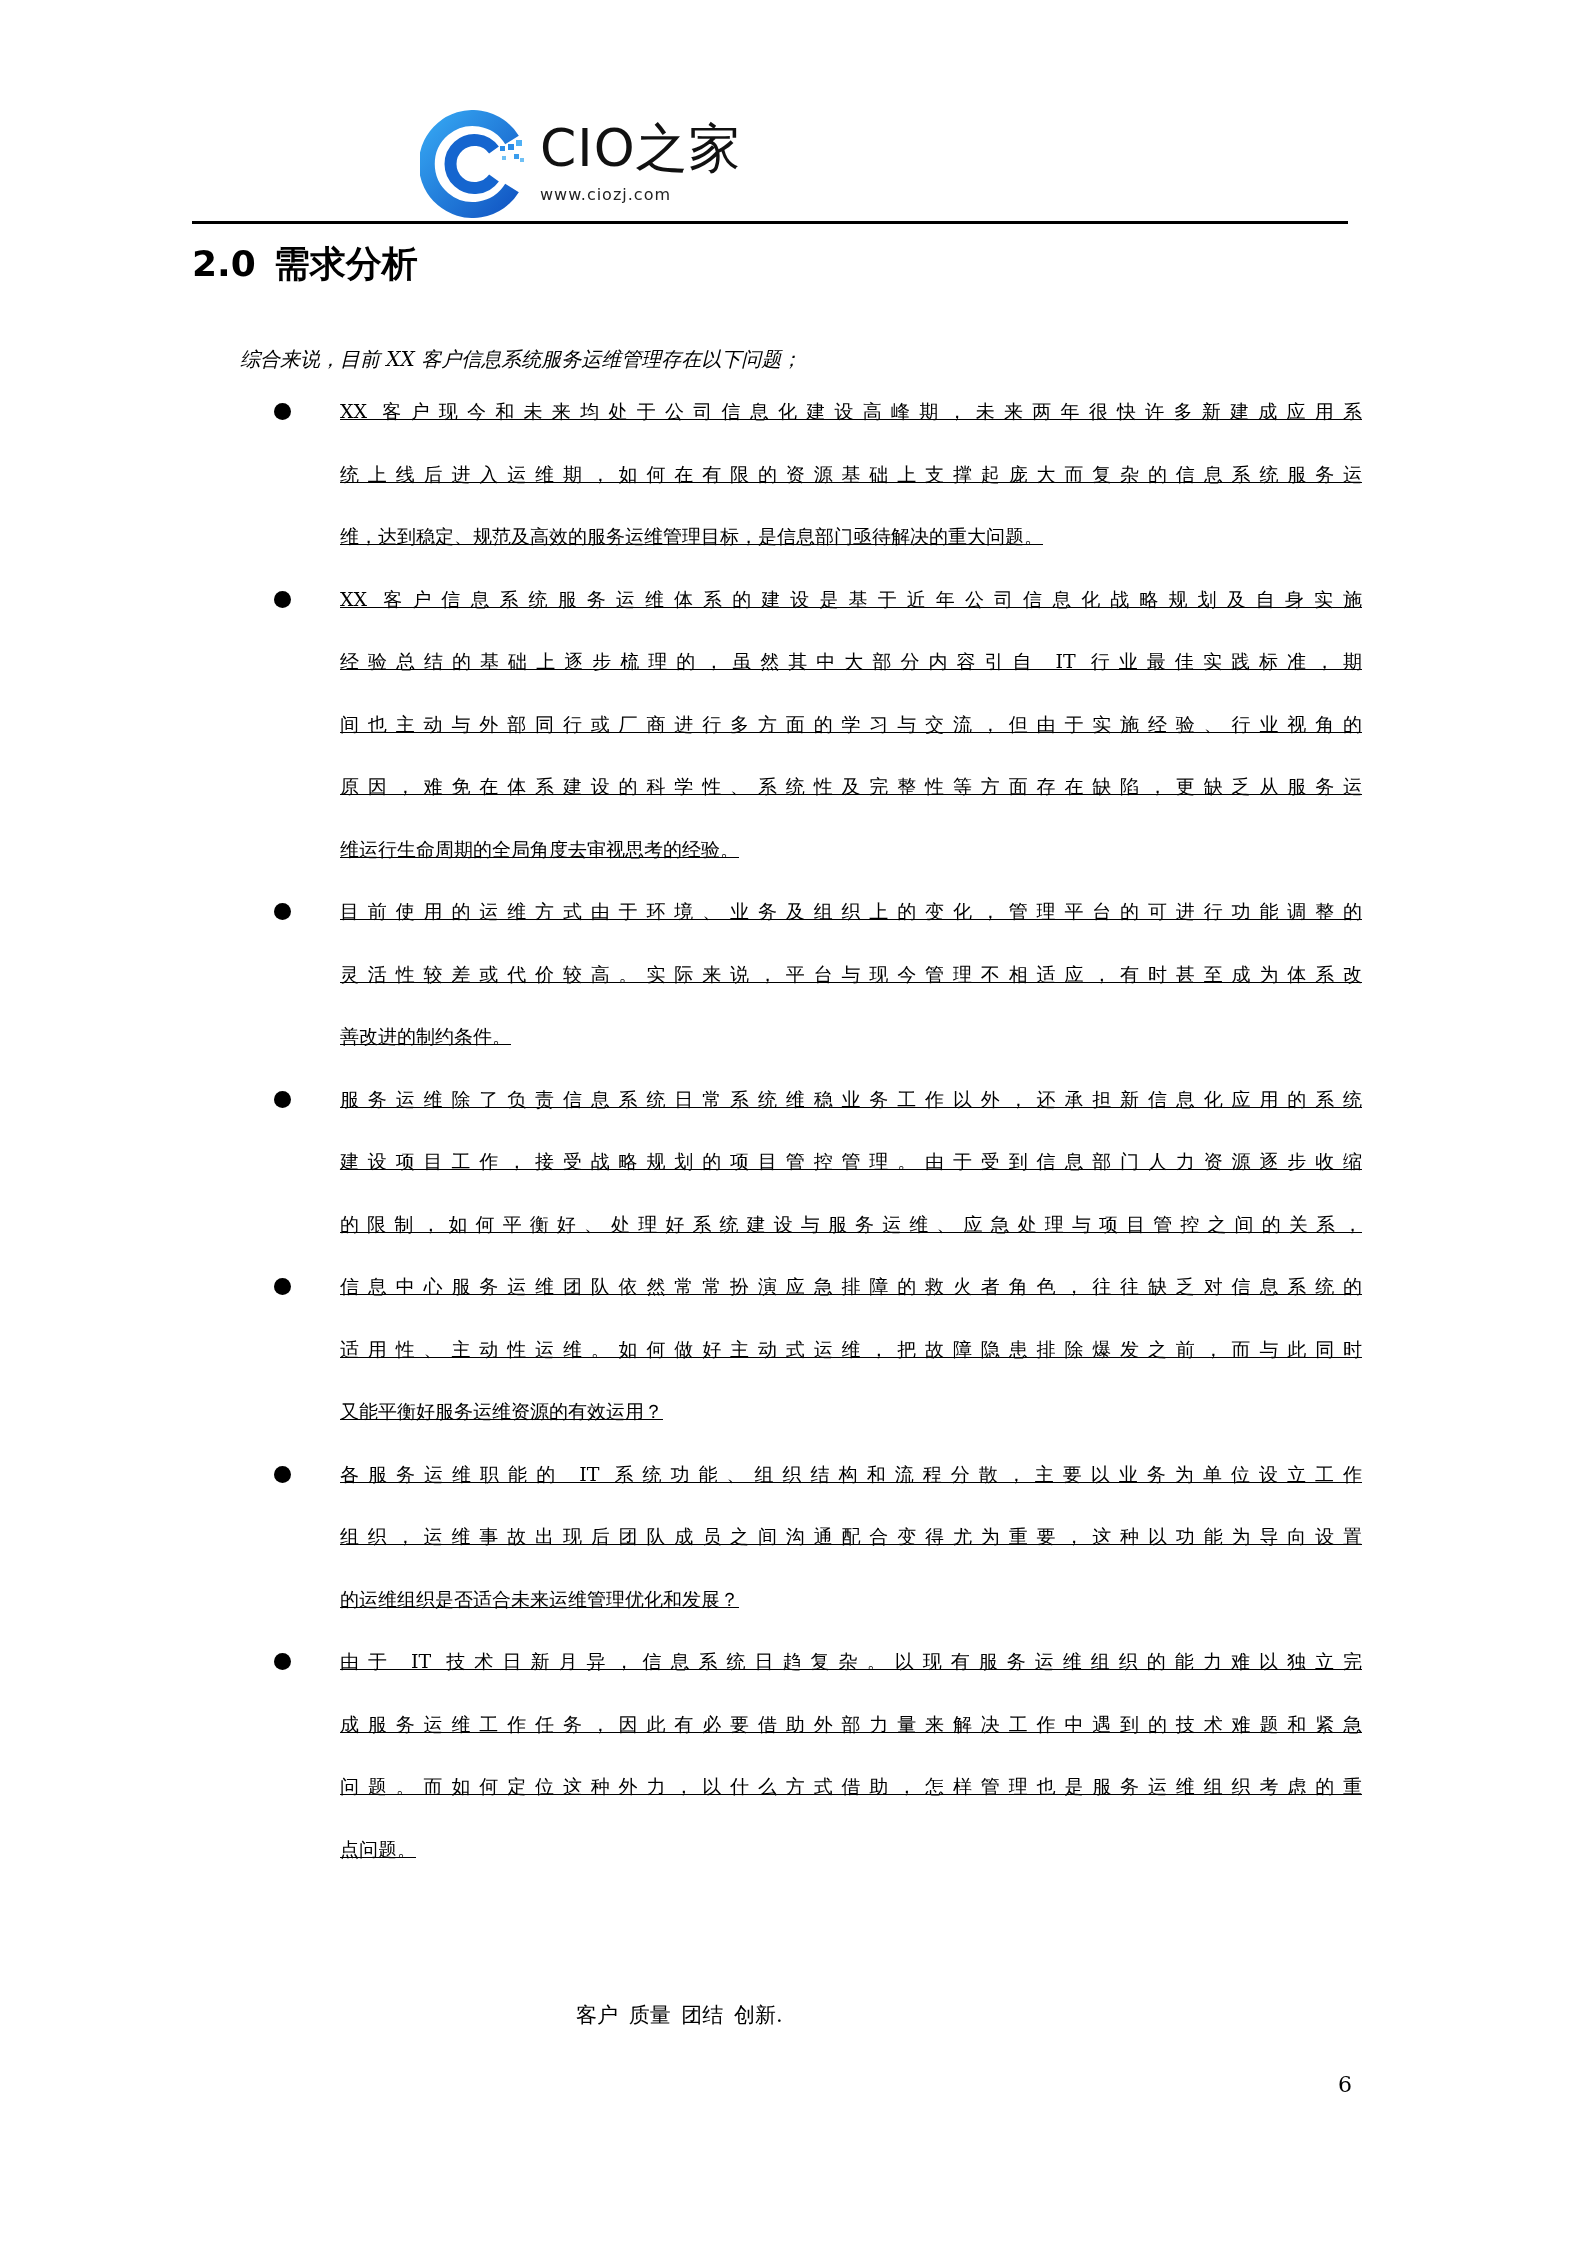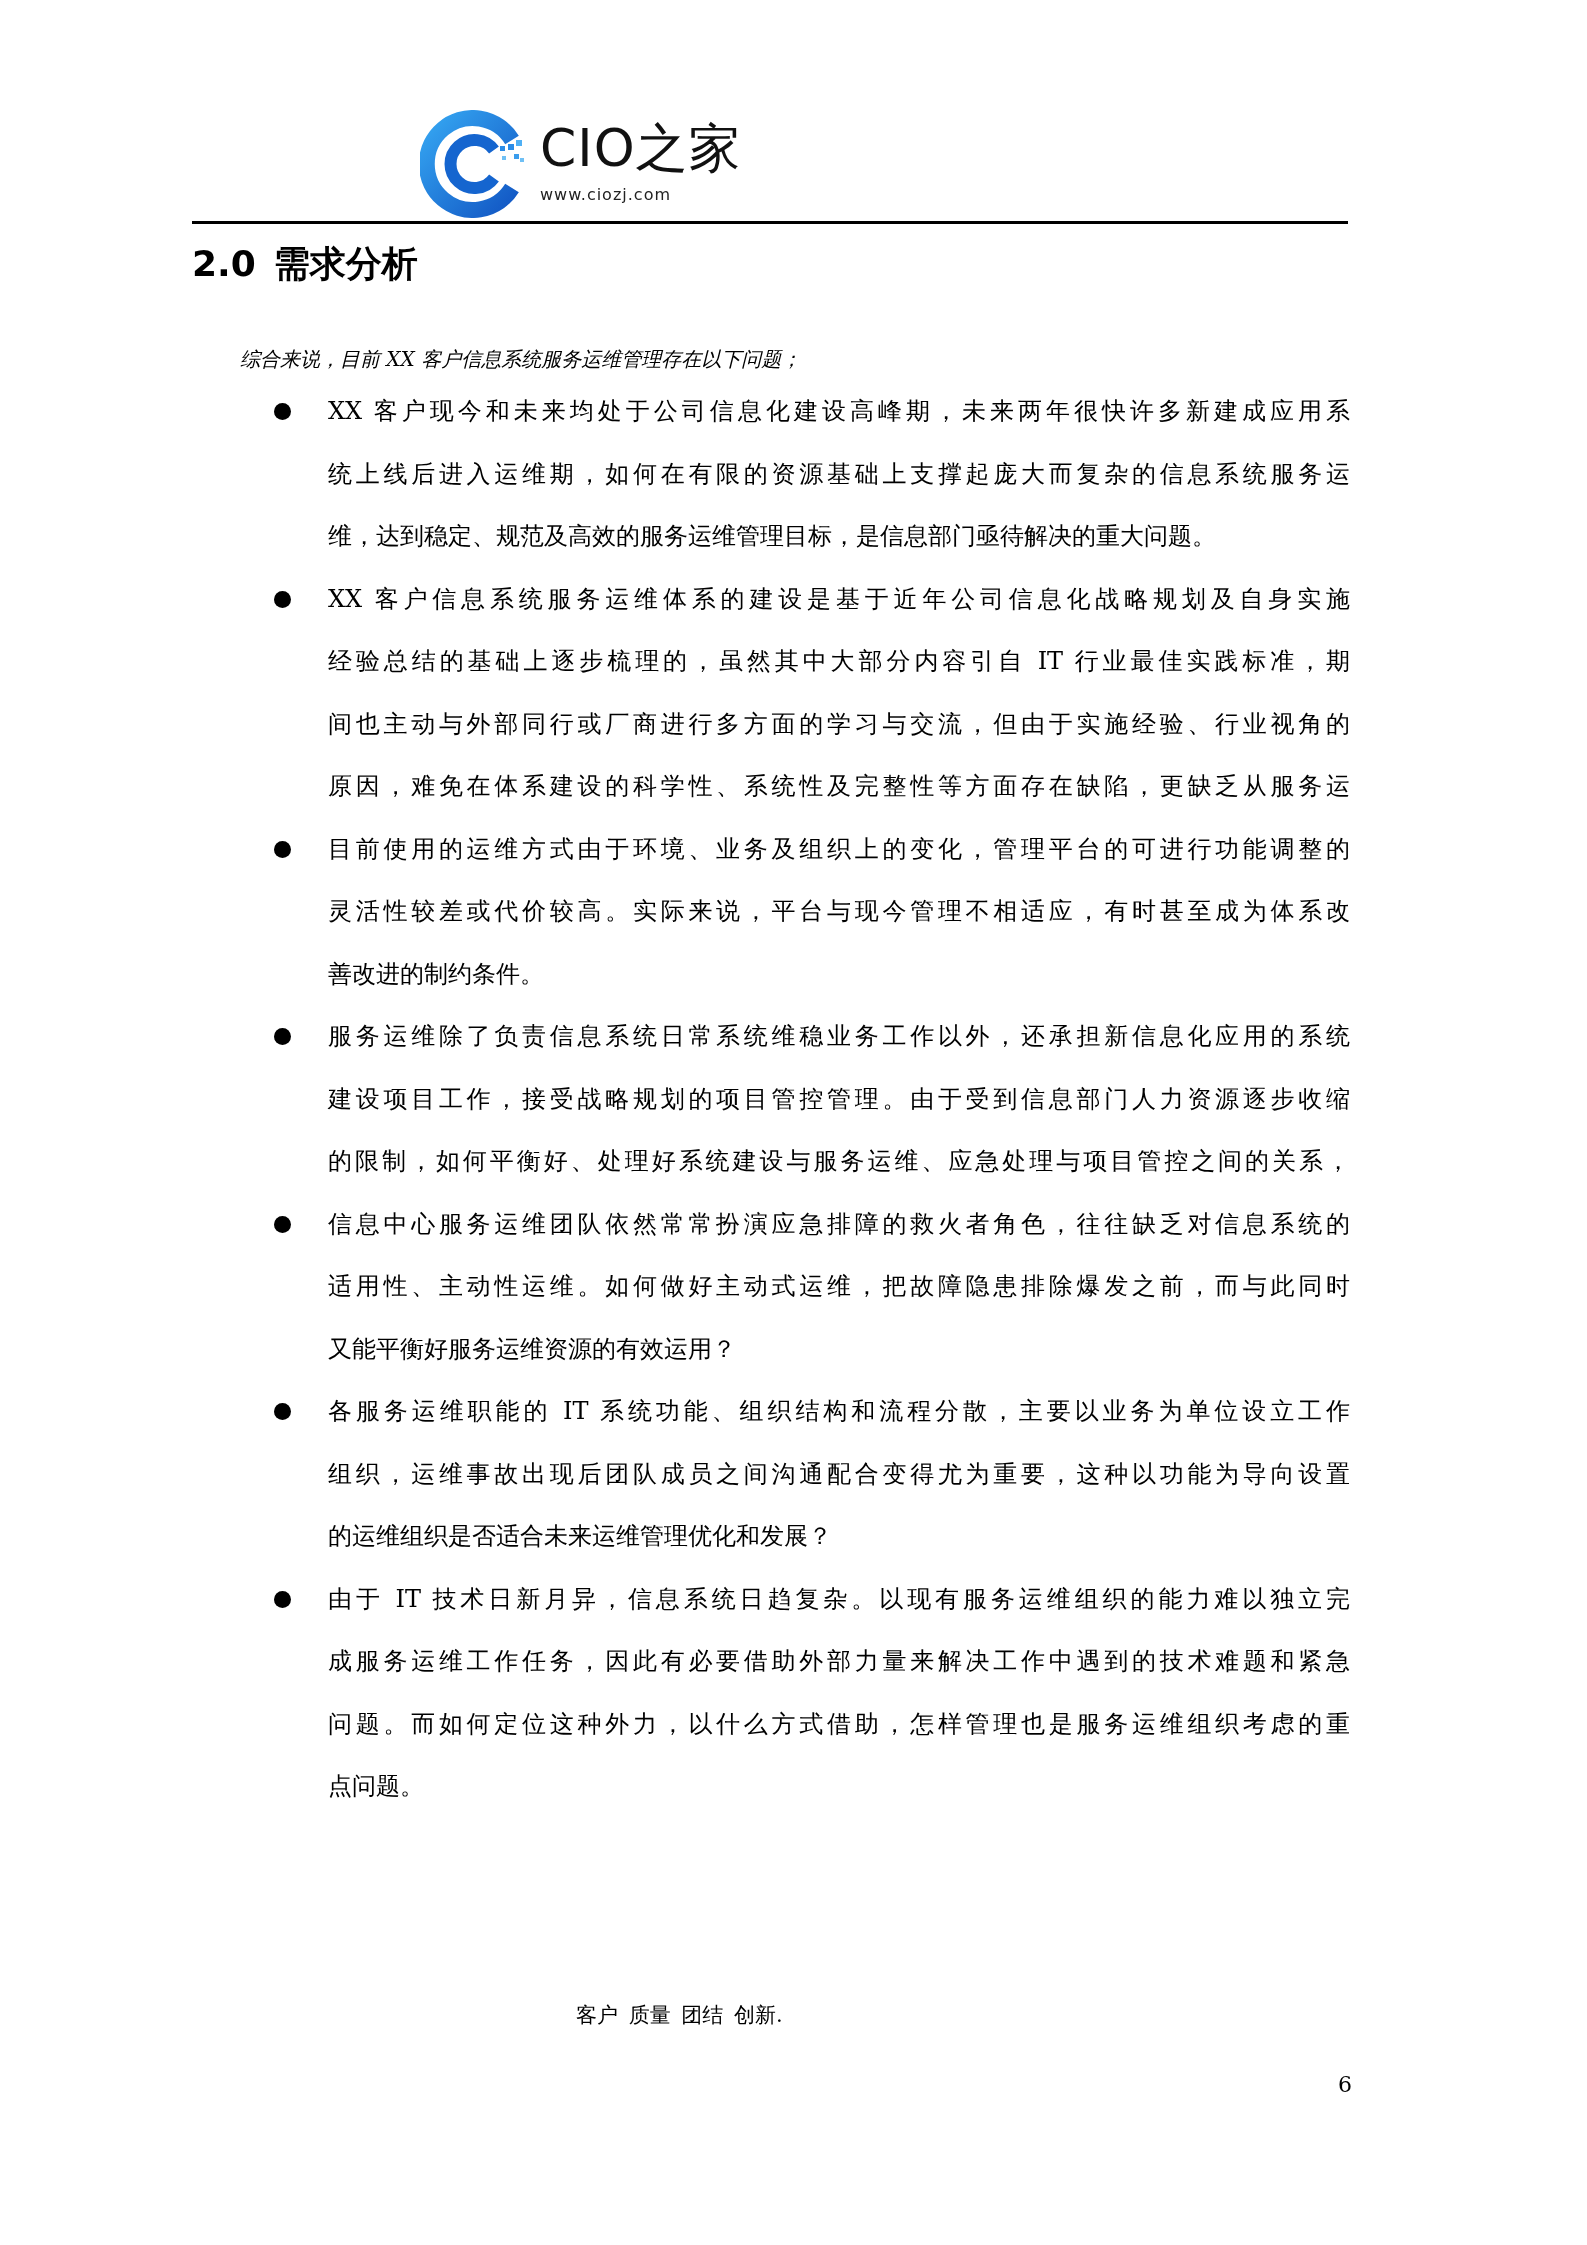--- a/index.html
+++ b/index.html
@@ -11,22 +11,22 @@
                 font-size: 52px; line-height: 60px; color: #111; letter-spacing: 1px; }
   .logo-url { position: absolute; left: 120px; top: 70px; font-family: "DejaVu Sans", "Liberation Sans", sans-serif;
               font-size: 16px; line-height: 30px; color: #222; letter-spacing: 1px; }
   .header-rule { position: absolute; left: 192px; top: 221px; width: 1156px; height: 3px; background: #000; }
   .section-title { position: absolute; left: 192px; top: 240px; font-family: "DejaVu Sans", "Liberation Sans", sans-serif;
                    font-weight: bold; font-size: 36px; line-height: 48px; }
   .section-title .num { margin-right: 18px; }
   .intro { position: absolute; left: 240px; top: 341px; font-size: 20px; line-height: 36px; white-space: nowrap; font-style: italic; }
   .bullets { position: absolute; left: 0; top: 393px; width: 1587px; }
   .line { position: relative; height: 62.5px; }
-  .line .txt { position: absolute; left: 328px; top: 0; width: 1022px; font-size: 24px; line-height: 36px;
-               white-space: nowrap; text-align: justify; text-align-last: justify; }
+  .line .txt { position: absolute; left: 340px; top: 0; width: 1022px; font-size: 19px; line-height: 36px;
+               white-space: nowrap; text-align: justify; text-align-last: justify; text-decoration: underline; }
   .line.last .txt { text-align-last: left; }
   .bullet-dot { position: absolute; left: 274px; top: 10px; width: 17px; height: 17px; border-radius: 50%; background: #000; }
   .footer-text { position: absolute; left: 576px; top: 2000px; font-size: 21px; line-height: 30px; white-space: nowrap; word-spacing: 4px; }
   .page-num { position: absolute; left: 1338px; top: 2070px; font-size: 22px; line-height: 30px; }
 </style>
 </head>
 <body>
 
 <div class="logo">
   <svg class="logo-icon" viewBox="0 0 108 108">
@@ -75,20 +75,23 @@
       <span class="txt">XX 客户信息系统服务运维体系的建设是基于近年公司信息化战略规划及自身实施</span>
     </div>
   <div class="line">
       <span class="txt">经验总结的基础上逐步梳理的，虽然其中大部分内容引自 IT 行业最佳实践标准，期</span>
     </div>
   <div class="line">
       <span class="txt">间也主动与外部同行或厂商进行多方面的学习与交流，但由于实施经验、行业视角的</span>
     </div>
   <div class="line">
       <span class="txt">原因，难免在体系建设的科学性、系统性及完整性等方面存在缺陷，更缺乏从服务运</span>
+    </div>
+  <div class="line last">
+      <span class="txt">维运行生命周期的全局角度去审视思考的经验。</span>
     </div>
 
   <div class="line">
       <span class="bullet-dot"></span>
       <span class="txt">目前使用的运维方式由于环境、业务及组织上的变化，管理平台的可进行功能调整的</span>
     </div>
   <div class="line">
       <span class="txt">灵活性较差或代价较高。实际来说，平台与现今管理不相适应，有时甚至成为体系改</span>
     </div>
   <div class="line last">

